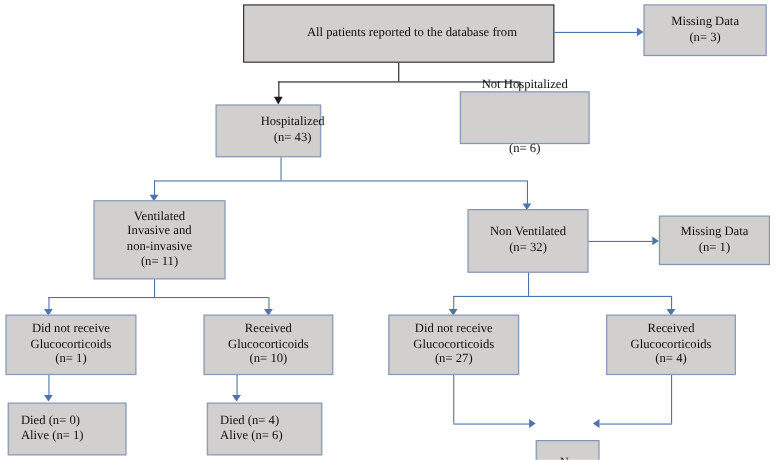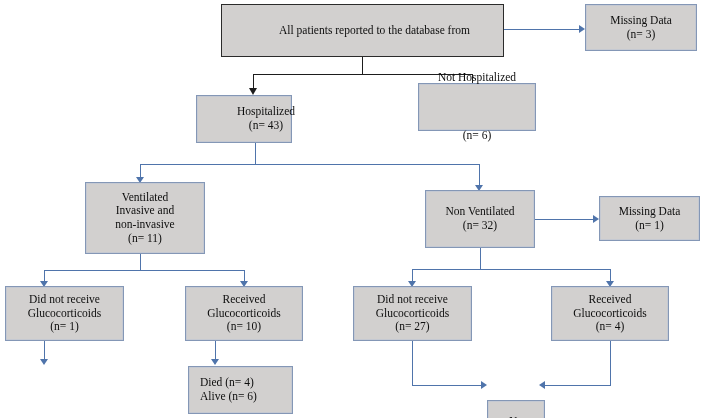--- a/index.html
+++ b/index.html
@@ -137,20 +137,24 @@
   <div class="ah down blueA" style="left:211px;top:359px;"></div>
 
   <div class="edge v blueE" style="left:412px;top:341px;height:44px;"></div>
   <div class="edge h blueE" style="left:412px;top:385px;width:70px;"></div>
   <div class="ah right blueA" style="left:481px;top:381px;"></div>
 
   <div class="edge v blueE" style="left:610px;top:341px;height:44px;"></div>
   <div class="edge h blueE" style="left:545px;top:385px;width:66px;"></div>
   <div class="ah left blueA" style="left:539px;top:381px;"></div>
 
+  <div class="box blue leftal" style="left:7px;top:366px;width:108px;height:48px;">
+    <span class="ln">Died (n= 0)</span>
+    <span class="ln">Alive (n= 1)</span>
+  </div>
 
   <div class="box blue leftal" style="left:188px;top:366px;width:105px;height:48px;">
     <span class="ln">Died (n= 4)</span>
     <span class="ln">Alive (n= 6)</span>
   </div>
 
   <div class="box blue" style="left:487px;top:356px;width:58px;height:58px;margin-top:44px;">
     <span class="ln">No</span>
     <span class="ln">March</span>
   </div>

